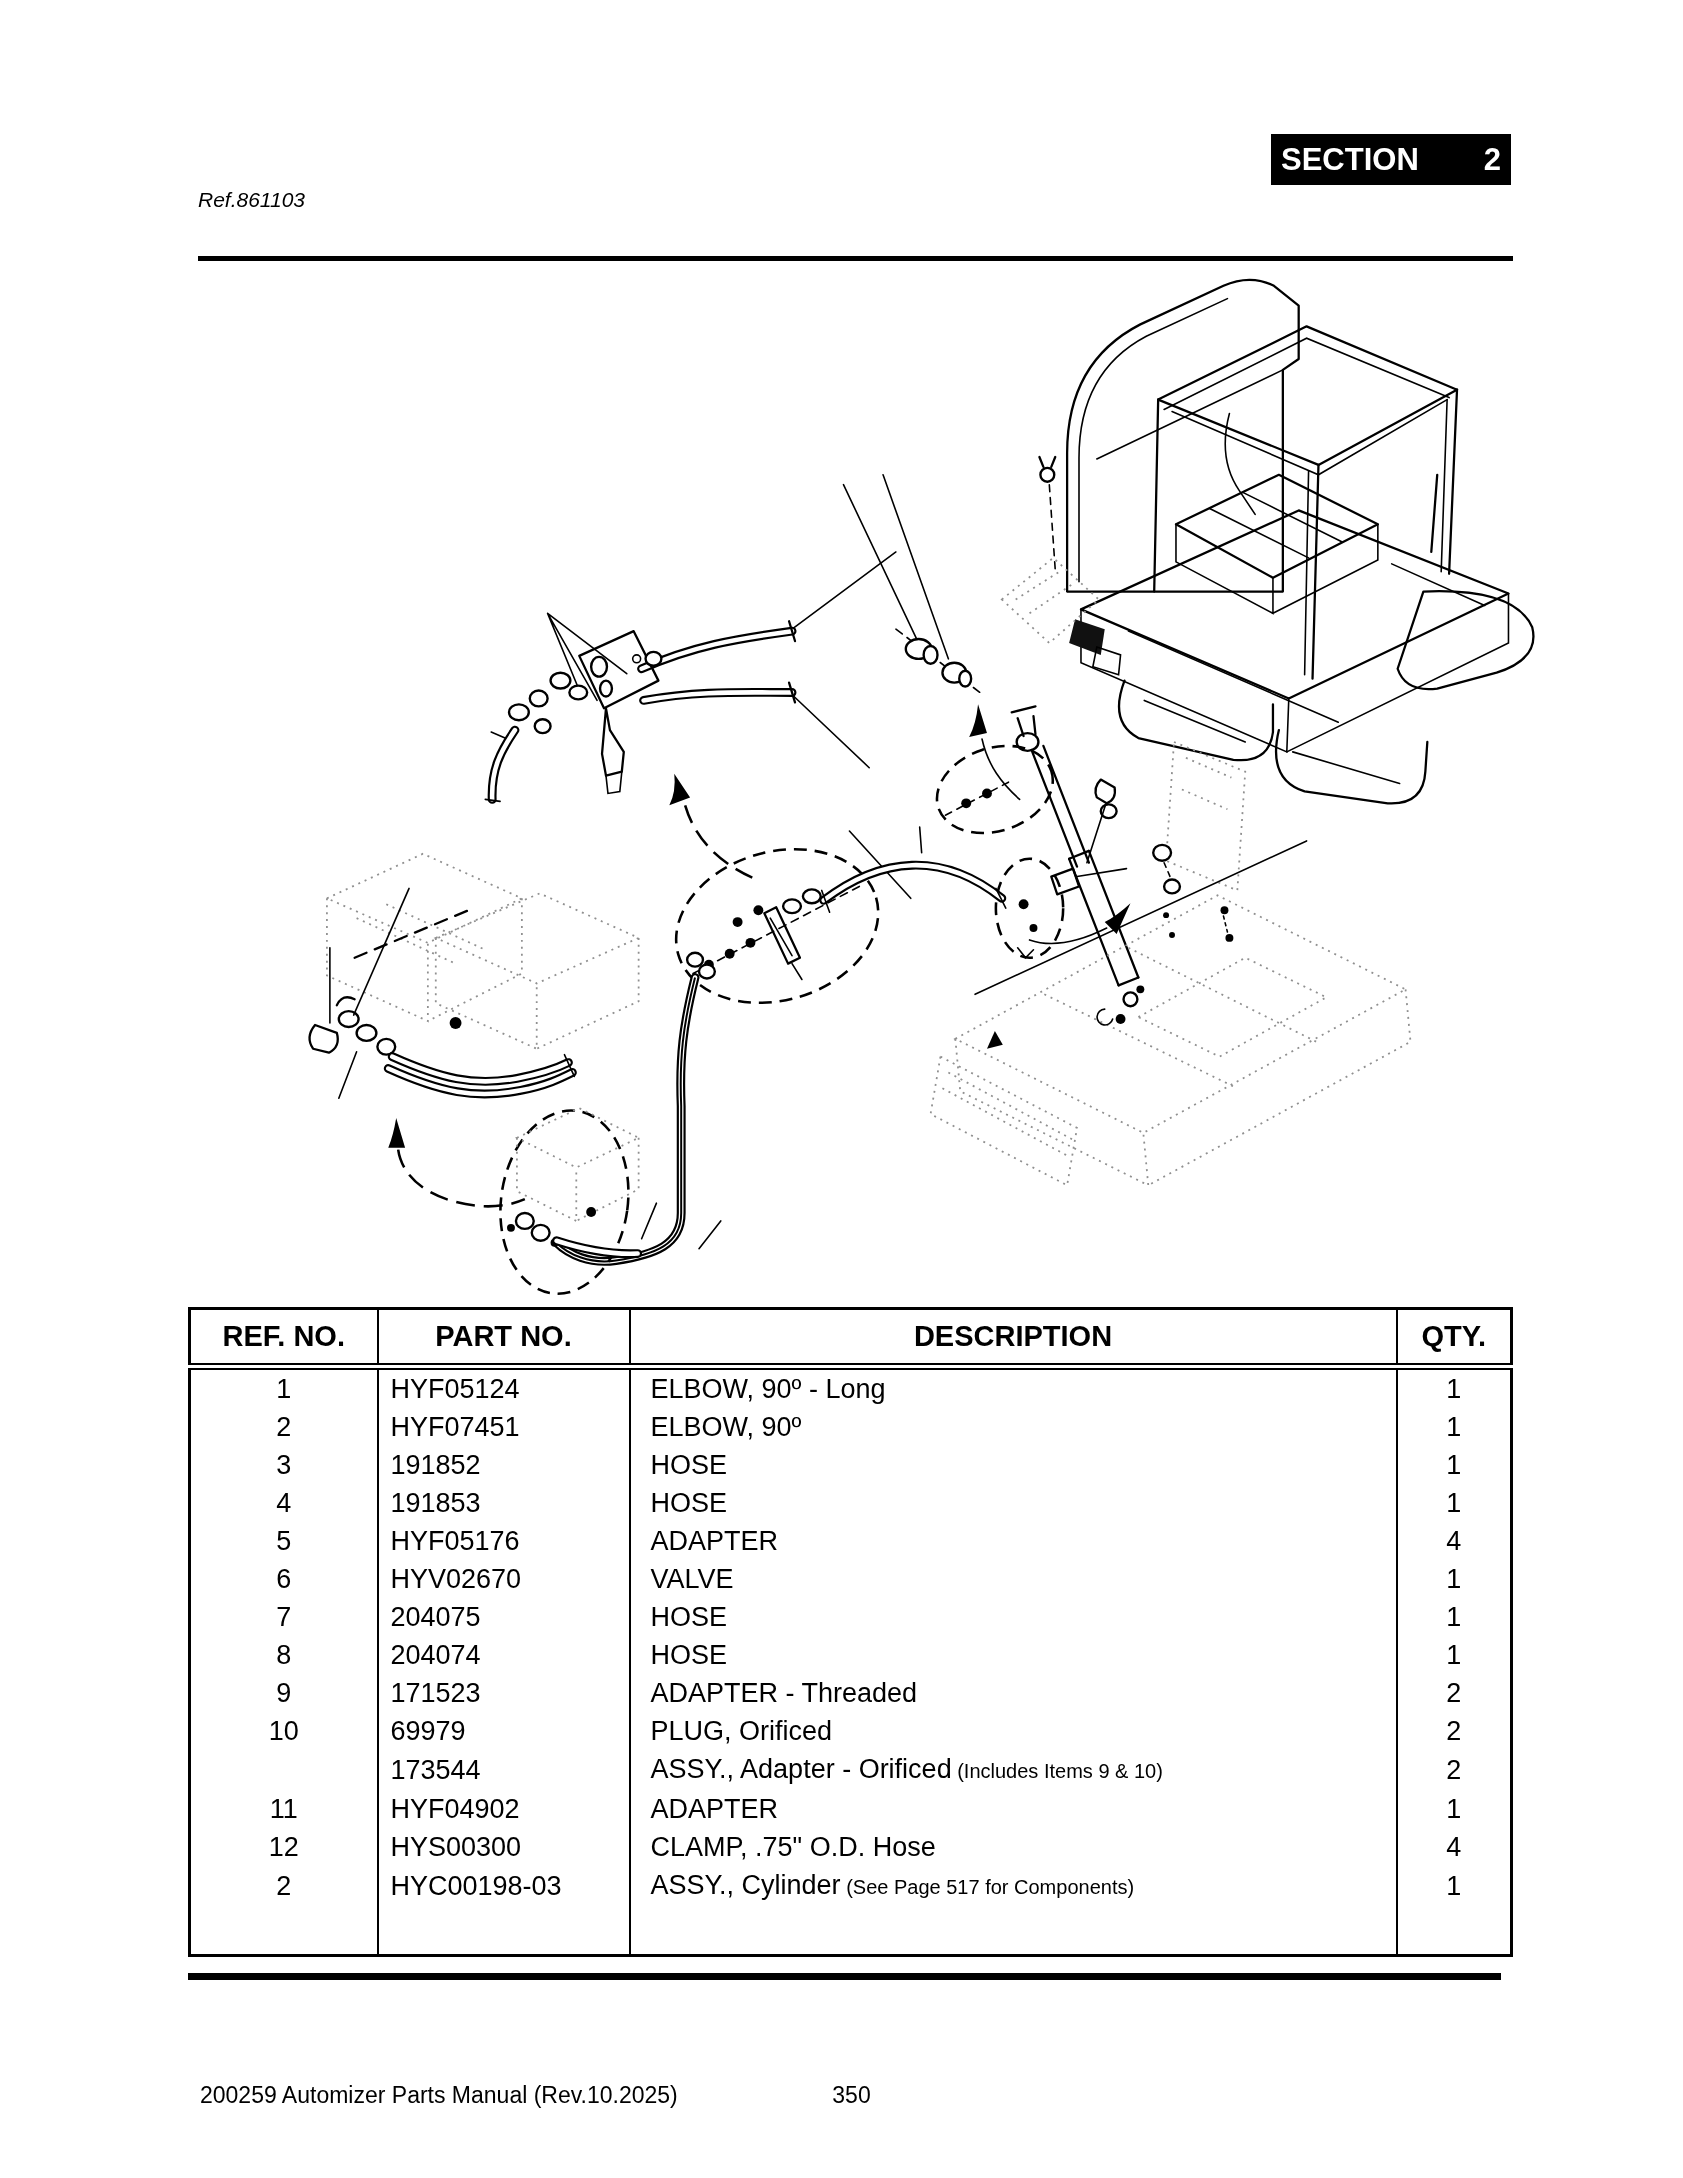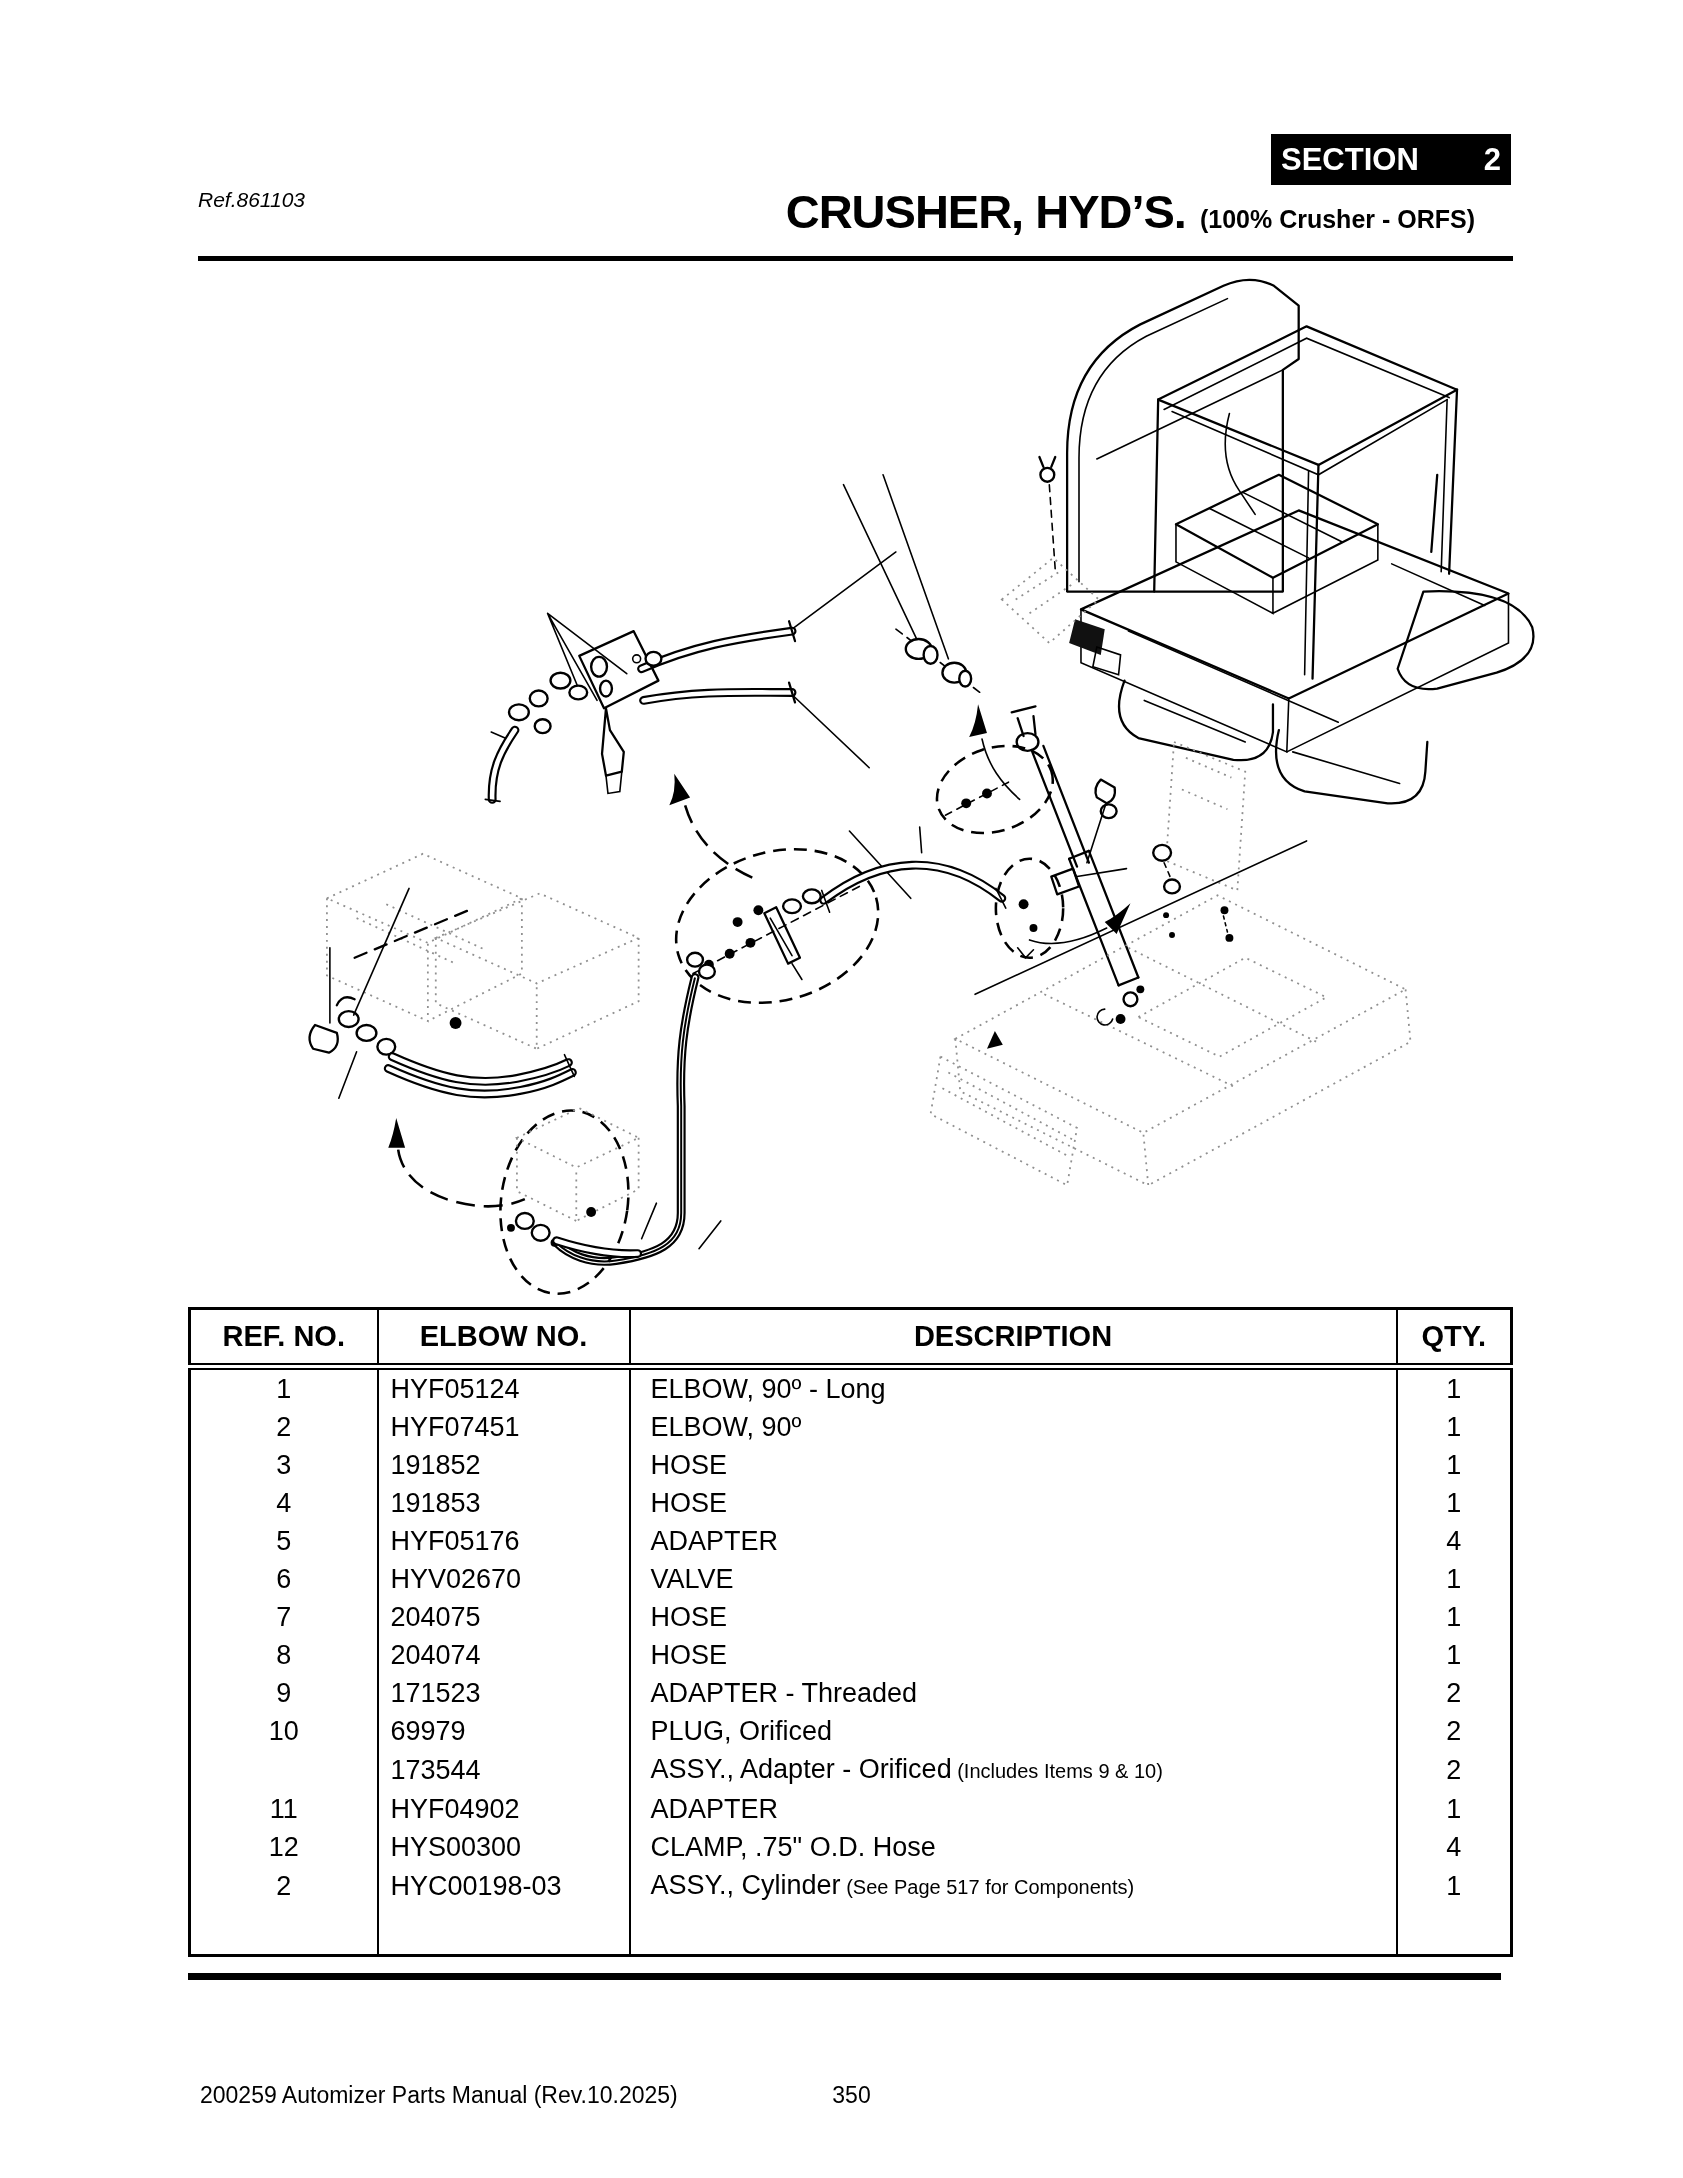--- a/index.html
+++ b/index.html
@@ -61,24 +61,20 @@
   svg .dot{fill:#000;stroke:none;}
   svg .tail{fill:none;stroke:#000;stroke-width:2.6;stroke-dasharray:19 9;}
 </style>
 </head>
 <body>
 
 <div id="page">
 
   <div class="abs" id="ref-number">Ref.861103</div>
 
-  <div class="abs" id="title-row">
-    <span id="page-title">CRUSHER, HYD’S.</span>
-    <span id="page-subtitle">(100% Crusher - ORFS)</span>
-  </div>
 
   <div class="abs" id="section-badge">
     <span>SECTION</span>
     <span>2</span>
   </div>
 
   <div class="abs" id="top-rule"></div>
 
   <svg class="abs" id="diagram" viewBox="0 0 1700 1055">
 
@@ -308,21 +304,21 @@
   <table class="abs" id="parts-table">
     <colgroup>
       <col style="width:188px">
         <col style="width:252px">
         <col style="width:767px">
         <col style="width:115px">
     </colgroup>
     <thead>
       <tr>
           <th>REF. NO.</th>
-          <th>ELBOW NO.</th>
+          <th>PART NO.</th>
           <th>DESCRIPTION</th>
           <th>QTY.</th>
         </tr>
     </thead>
     <tbody>
         <tr>
           <td class="ref">1</td>
           <td class="part">HYF05124</td>
           <td class="desc"><span>ELBOW, 90º - Long</span></td>
           <td class="qty">1</td>

